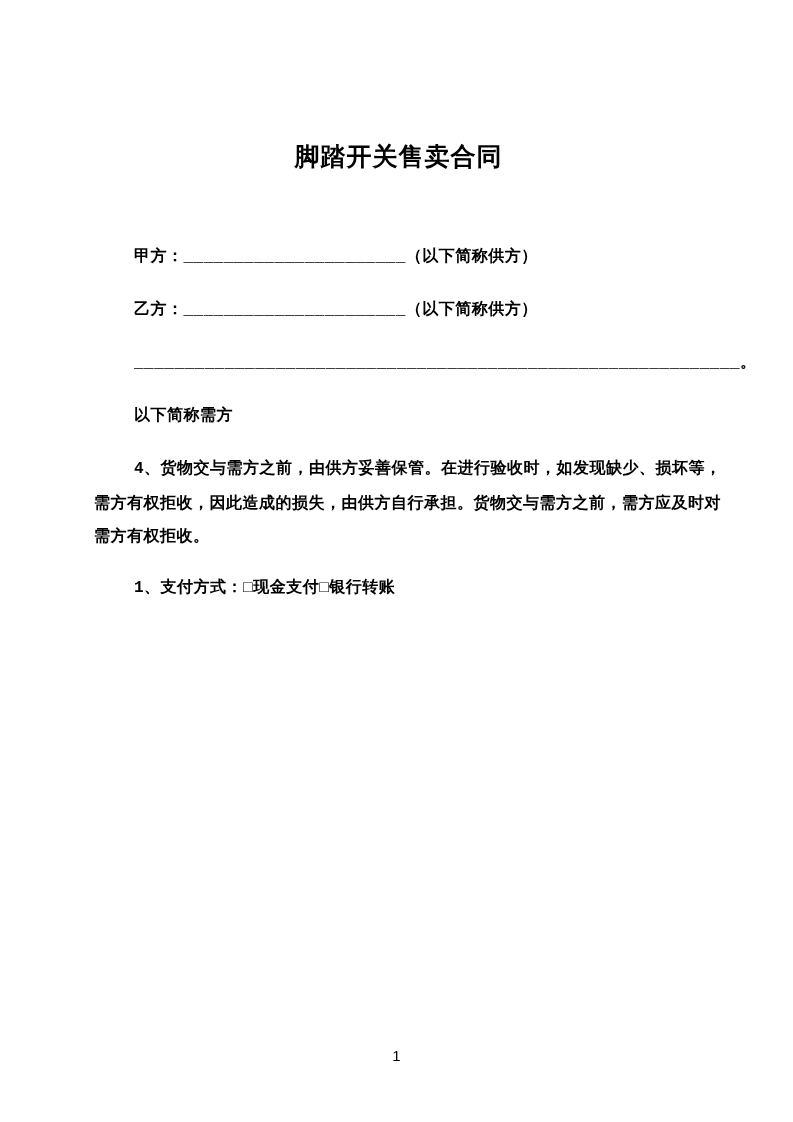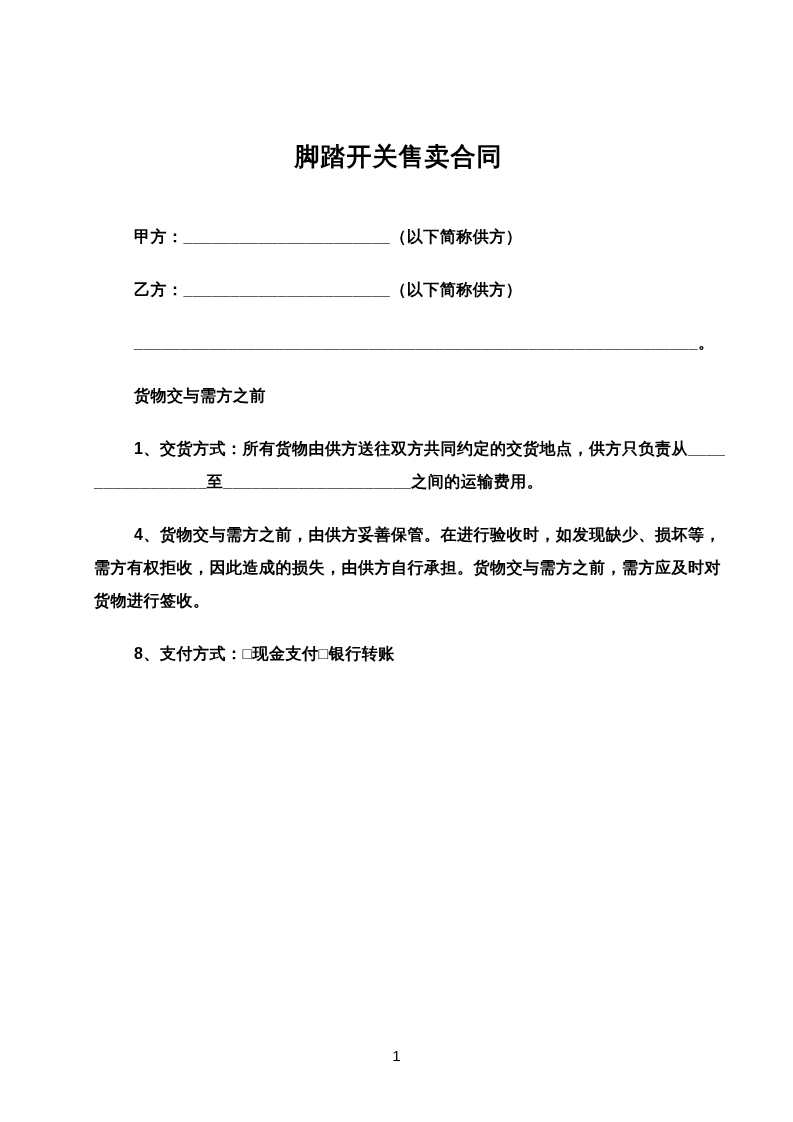--- a/index.html
+++ b/index.html
@@ -17,21 +17,21 @@
     color: #000000;
   }
   .page {
     position: absolute;
     inset: 0;
     box-sizing: border-box;
     padding: 140px 90px 0 94px;
     background: #ffffff;
   }
   .doc-title {
-    margin: 0 0 47px 0;
+    margin: 0 0 68px 0;
     text-align: center;
     font-size: 25px;
     line-height: 33px;
     font-weight: bold;
     letter-spacing: 1px;
     white-space: nowrap;
   }
   .paragraphs {
     width: 606px;
   }
@@ -39,20 +39,21 @@
     margin: 0 0 20px 0;
   }
   .para .line {
     font-size: 16px;
     line-height: 33px;
     white-space: nowrap;
     letter-spacing: 0.5px;
   }
   .para .line.first {
     padding-left: 40px;
+    font-family: Liberation Mono, monospace;
   }
   .page-number {
     position: absolute;
     top: 1046px;
     left: 0;
     width: 793px;
     text-align: center;
     font-size: 15px;
     line-height: 20px;
     font-weight: normal;
@@ -69,30 +70,26 @@
       <div class="para">
         <div class="line first">甲方：______________________（以下简称供方）</div>
       </div>
       <div class="para">
         <div class="line first">乙方：______________________（以下简称供方）</div>
       </div>
       <div class="para">
         <div class="line first">____________________________________________________________。</div>
       </div>
       <div class="para">
-        <div class="line first">货物交与需方之前</div>
-      </div>
-      <div class="para">
-        <div class="line first">1、交货方式：所有货物由供方送往双方共同约定的交货地点，供方只负责从____</div>
-        <div class="line">____________至____________________之间的运输费用。</div>
+        <div class="line first">以下简称需方</div>
       </div>
       <div class="para">
         <div class="line first">4、货物交与需方之前，由供方妥善保管。在进行验收时，如发现缺少、损坏等，</div>
         <div class="line">需方有权拒收，因此造成的损失，由供方自行承担。货物交与需方之前，需方应及时对</div>
-        <div class="line">货物进行签收。</div>
+        <div class="line">需方有权拒收。</div>
       </div>
       <div class="para">
-        <div class="line first">8、支付方式：□现金支付□银行转账</div>
+        <div class="line first">1、支付方式：□现金支付□银行转账</div>
       </div>
     </div>
 </div>
 
 <div class="page-number">1</div>
 
 </body></html>

